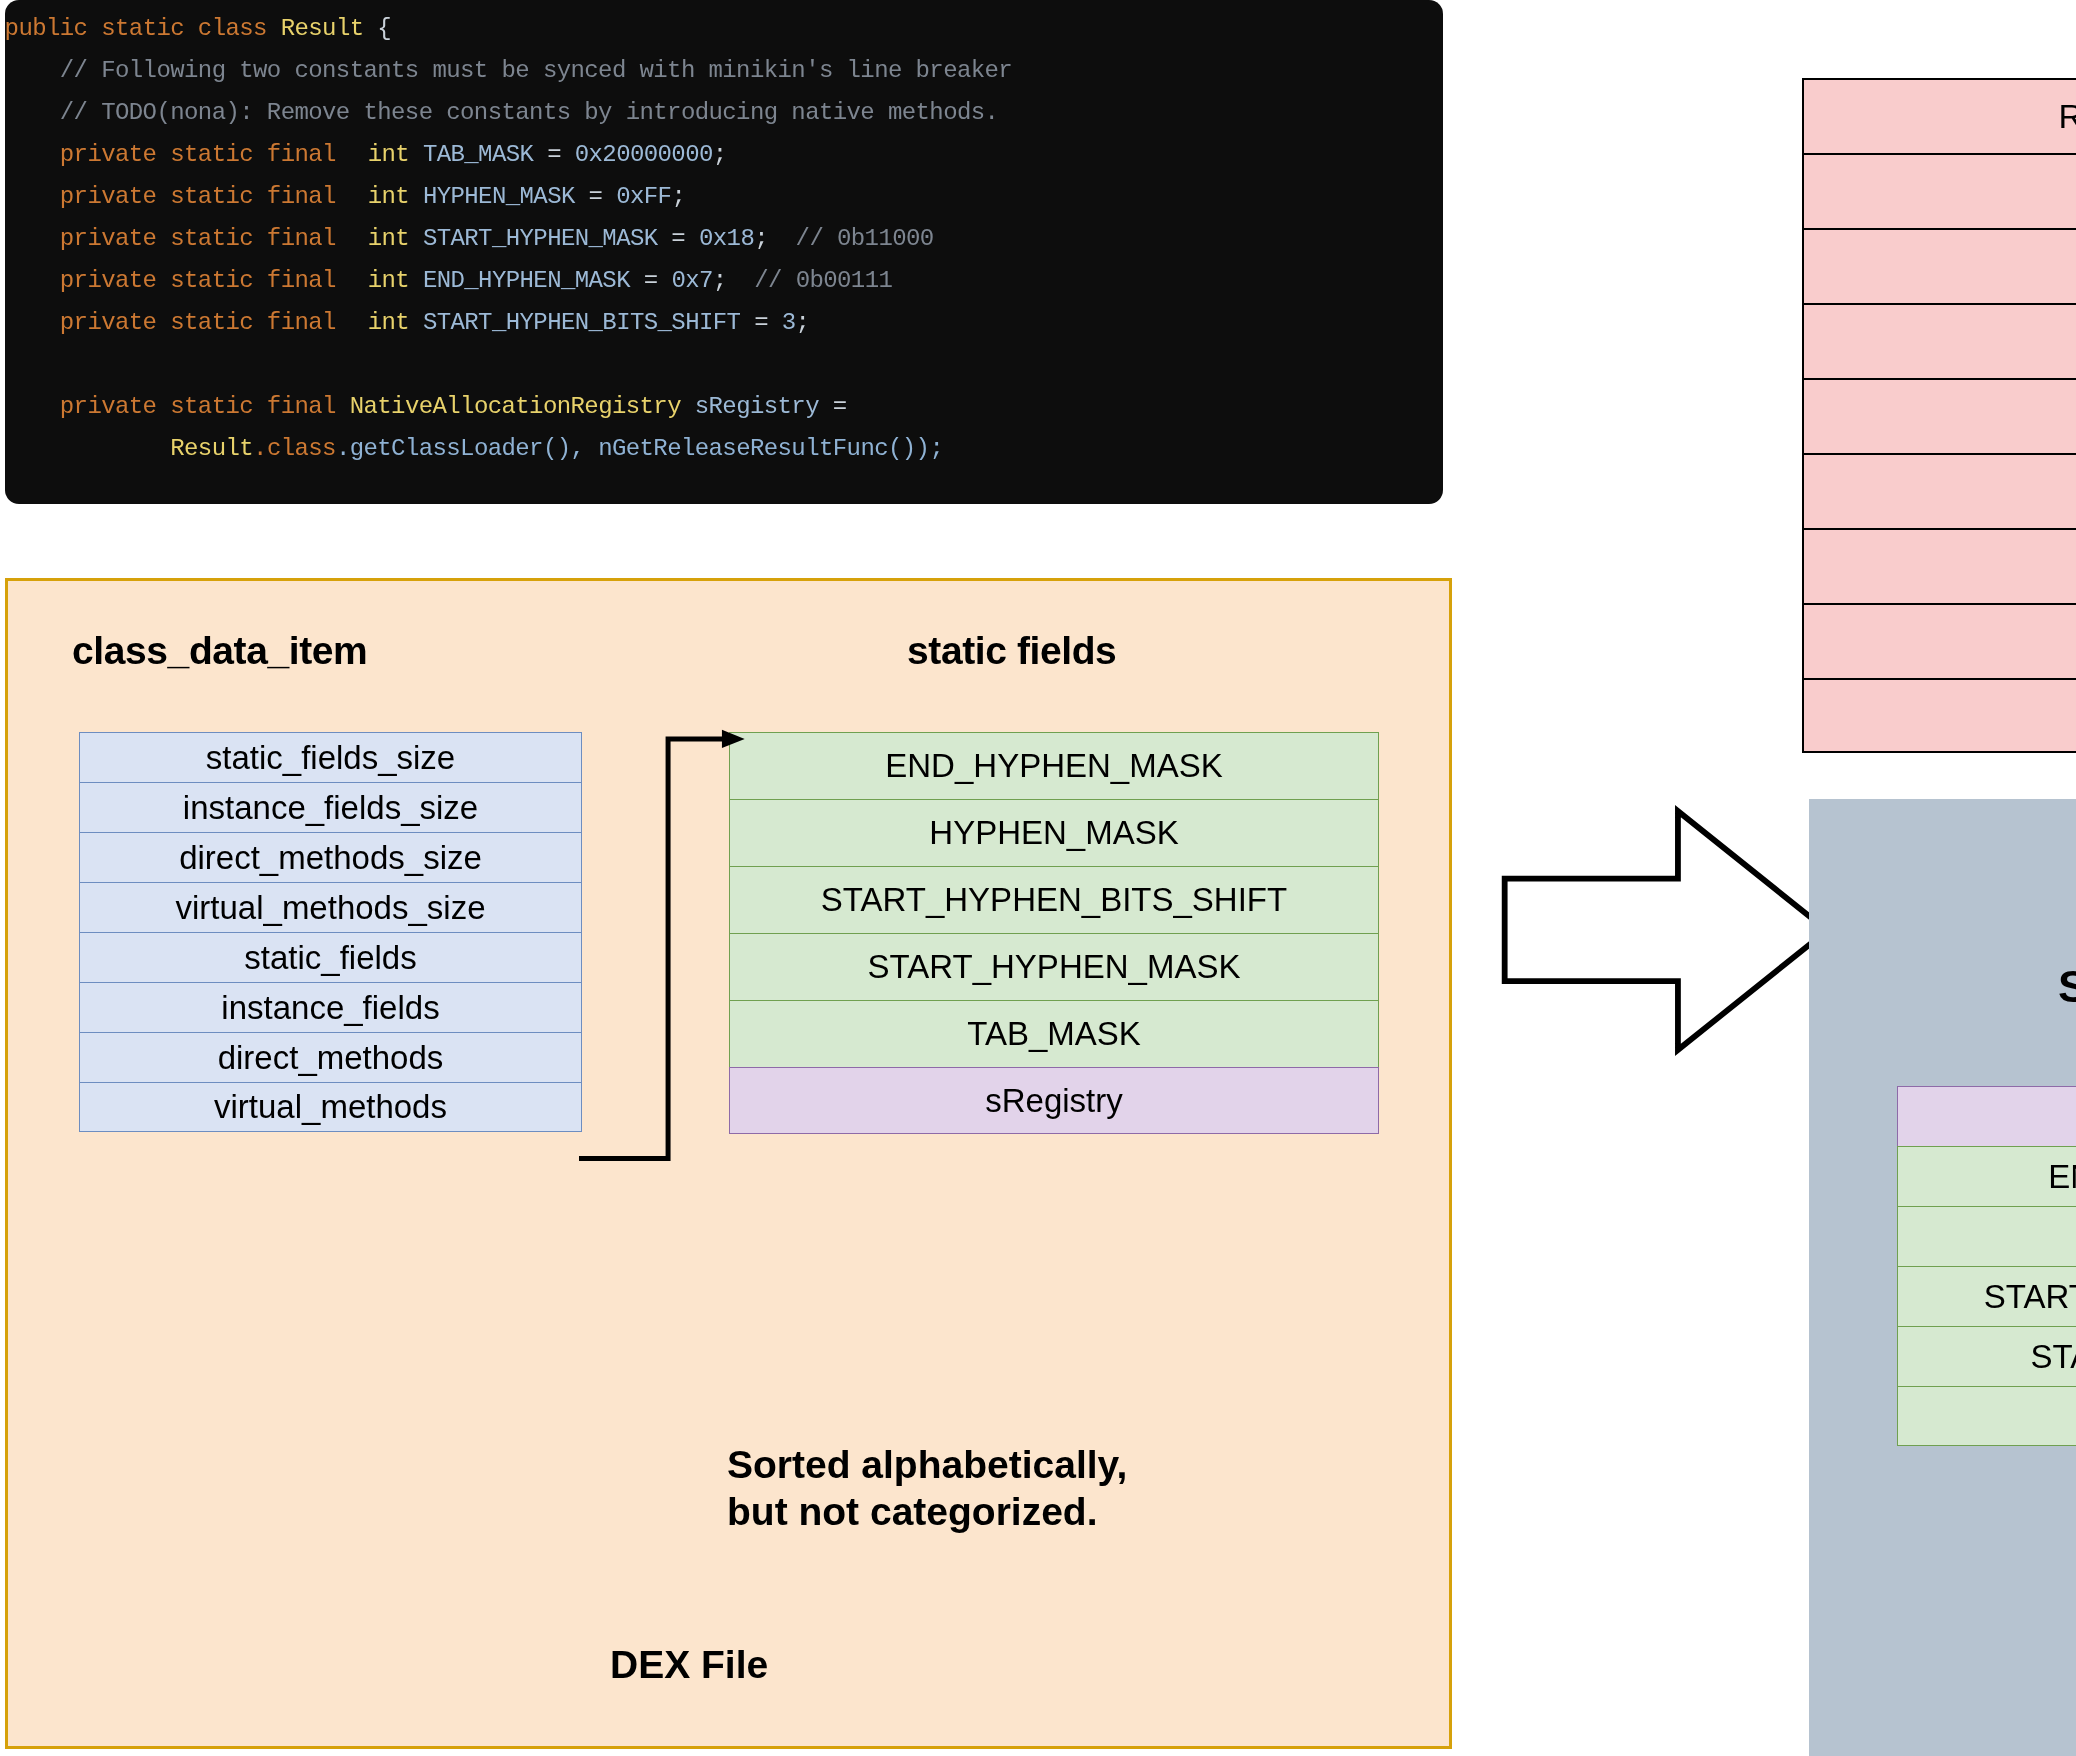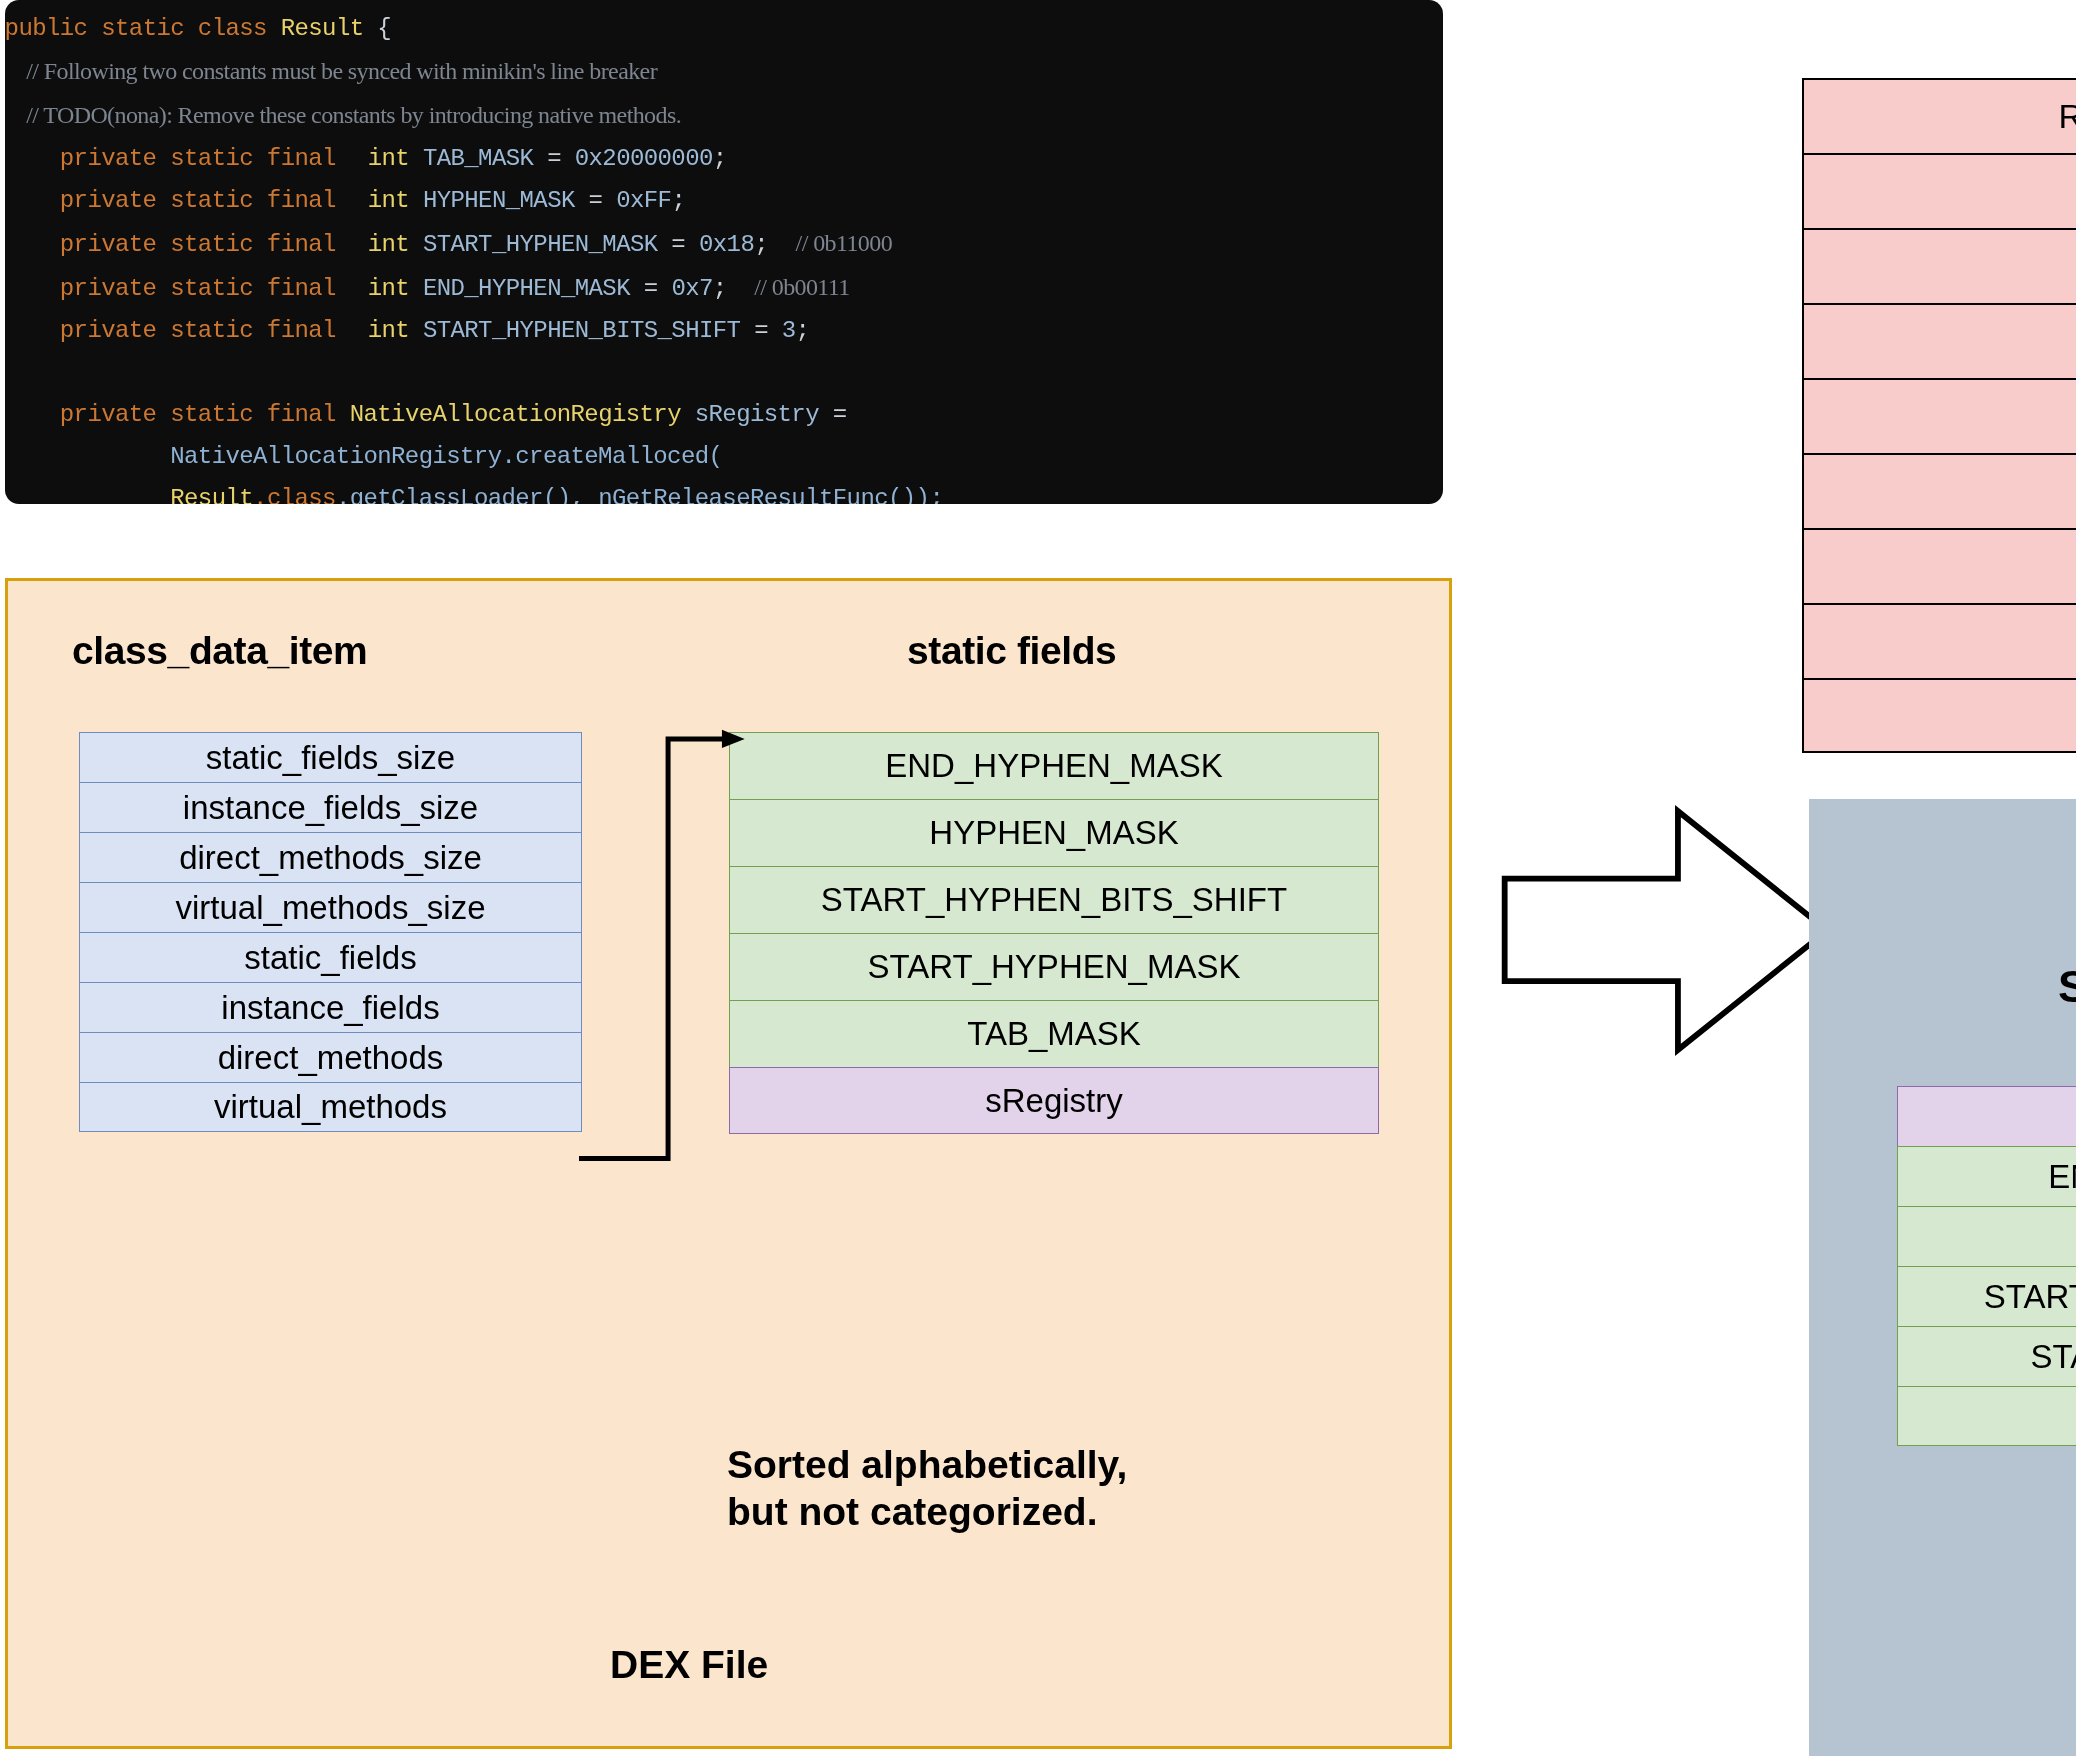--- a/index.html
+++ b/index.html
@@ -11,21 +11,21 @@
     background:#0d0d0d;overflow:hidden;border-radius:14px;}
   #code-inner{position:absolute;left:0;top:0;padding:7.5px 0 0 0;}
   .code-line{font-family:"Liberation Mono","DejaVu Sans Mono",monospace;
     font-size:24px;line-height:42px;white-space:pre;letter-spacing:-0.6px;}
   .kw{color:#cc7832;}
   .typ{color:#e8d26b;margin-left:18px;}
   .cls{color:#e8d26b;}
   .ident{color:#9cb9d6;}
   .id2{color:#8fb2d4;}
   .num{color:#9cb9d6;}
-  .cmt{color:#7d8590;font-family:Liberation Serif, serif;}
+  .cmt{color:#7d8590;}
   .pln{color:#c9d1d9;}
 
   
   #dex-panel{position:absolute;left:4.6px;top:578px;width:1447px;height:1171px;
     background:#fce5cd;border:3.7px solid #d6a10a;box-sizing:border-box;}
 
   .panel-title{position:absolute;font-weight:bold;font-size:39px;
     letter-spacing:-0.4px;white-space:nowrap;margin-left:16px;}
   #cdi-title{left:56px;top:629px;}
   #sf-title{left:891px;top:629px;}
@@ -89,21 +89,20 @@
       <div class="code-line"><span class="kw">public </span><span class="kw">static </span><span class="kw">class </span><span class="cls">Result</span><span class="pln"> {</span></div>
       <div class="code-line"><span class="cmt">    // Following two constants must be synced with minikin's line breaker</span></div>
       <div class="code-line"><span class="cmt">    // TODO(nona): Remove these constants by introducing native methods.</span></div>
       <div class="code-line"><span class="kw">    private </span><span class="kw">static </span><span class="kw">final </span><span class="typ">int </span><span class="ident">TAB_MASK</span><span class="pln"> = </span><span class="num">0x20000000</span><span class="pln">;</span></div>
       <div class="code-line"><span class="kw">    private </span><span class="kw">static </span><span class="kw">final </span><span class="typ">int </span><span class="ident">HYPHEN_MASK</span><span class="pln"> = </span><span class="num">0xFF</span><span class="pln">;</span></div>
       <div class="code-line"><span class="kw">    private </span><span class="kw">static </span><span class="kw">final </span><span class="typ">int </span><span class="ident">START_HYPHEN_MASK</span><span class="pln"> = </span><span class="num">0x18</span><span class="pln">;  </span><span class="cmt">// 0b11000</span></div>
       <div class="code-line"><span class="kw">    private </span><span class="kw">static </span><span class="kw">final </span><span class="typ">int </span><span class="ident">END_HYPHEN_MASK</span><span class="pln"> = </span><span class="num">0x7</span><span class="pln">;  </span><span class="cmt">// 0b00111</span></div>
       <div class="code-line"><span class="kw">    private </span><span class="kw">static </span><span class="kw">final </span><span class="typ">int </span><span class="ident">START_HYPHEN_BITS_SHIFT</span><span class="pln"> = </span><span class="num">3</span><span class="pln">;</span></div>
       <div class="code-line"><span class="pln"> </span></div>
       <div class="code-line"><span class="kw">    private </span><span class="kw">static </span><span class="kw">final </span><span class="cls">NativeAllocationRegistry </span><span class="ident">sRegistry</span><span class="pln"> =</span></div>
-      <div class="code-line"><span class="id2">            NativeAllocationRegistry</span><span class="id2">.createMalloced(</span></div>
       <div class="code-line"><span class="pln">            </span><span class="cls">Result</span><span class="kw">.</span><span class="kw">class</span><span class="id2">.getClassLoader(), nGetReleaseResultFunc());</span></div>
     </div>
 </div>
 
 <div id="dex-panel"></div>
 
 <div class="panel-title" id="cdi-title">class_data_item</div>
 <div class="panel-title" id="sf-title">static fields</div>
 
 <div class="stack" id="cdi-stack">

